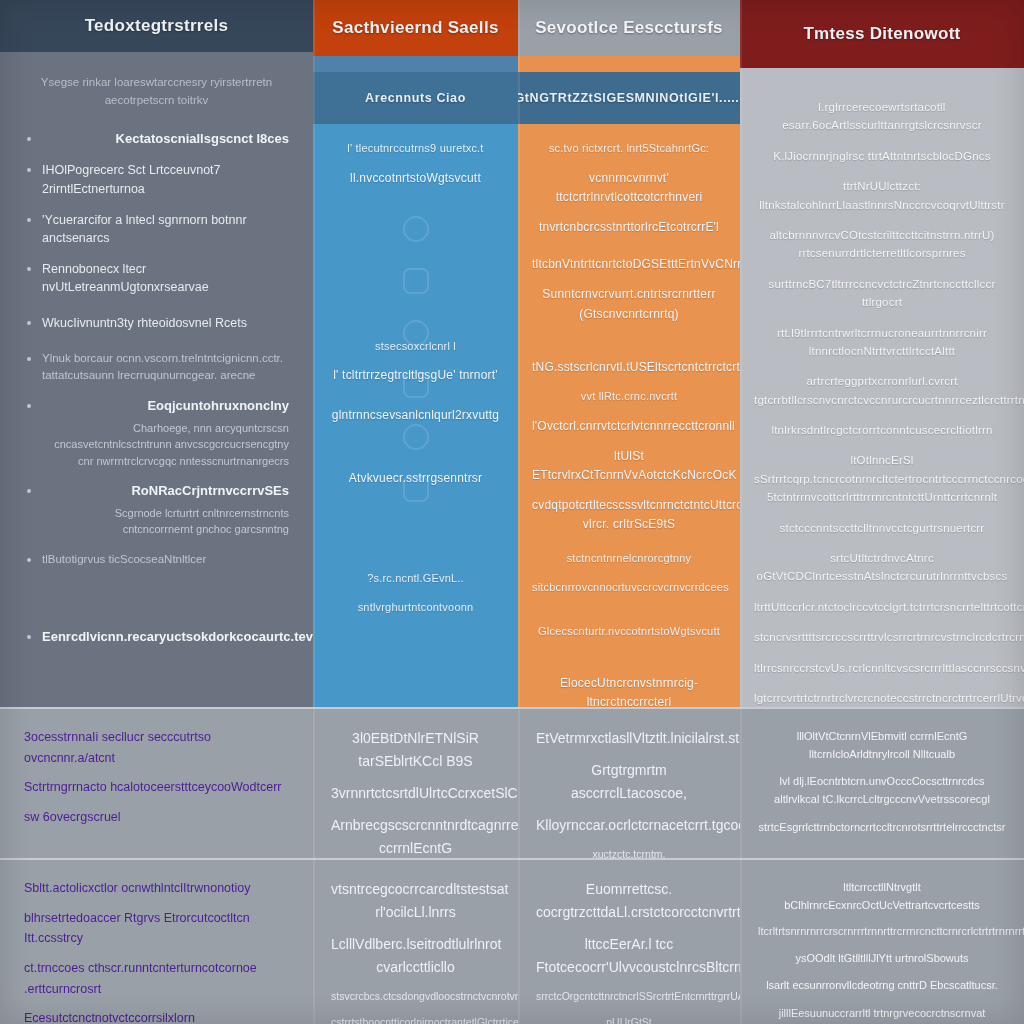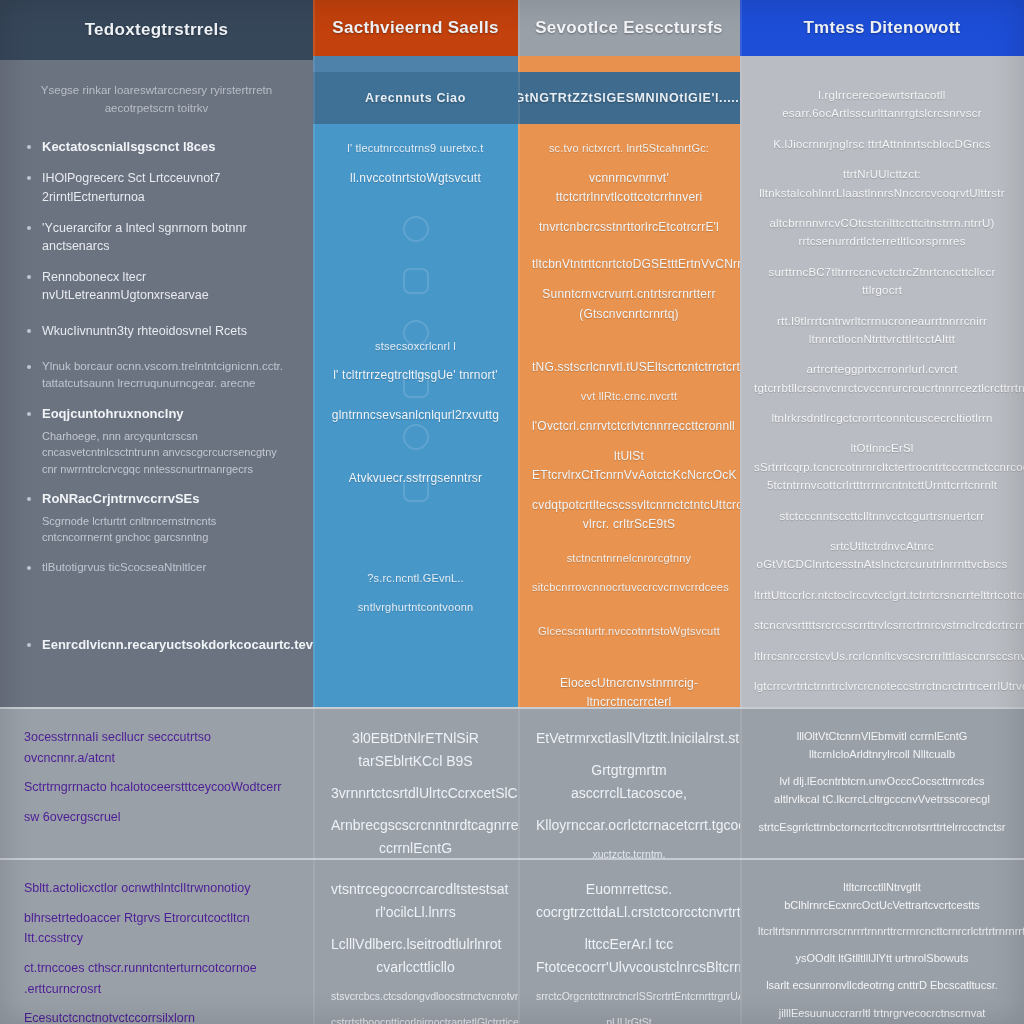--- a/index.html
+++ b/index.html
@@ -34,21 +34,21 @@
     text-align:center;
     font-size:12.5px; font-weight:600; letter-spacing:.6px;
     color:#e7eef5; padding:0 12px;
     text-shadow:0 1px 2px rgba(0,0,0,.3);
   }
   .accent-strip { width:100%; }
 
   .col-body { flex:1; position:relative; overflow:hidden; }
 
   
-  #col1 .col-header { background:#37475a; height:60px; }
+  #col1 .col-header { background:#37475a; height:52px; }
   #col1 .col-body { background:#6b7280; padding:22px 24px 0 24px; }
 
   .intro {
     text-align:center; font-size:11.5px; line-height:1.55;
     color:#c9cfd6; padding:0 16px 20px 16px;
     opacity:.82;
   }
 
   ul.bullets { list-style:none; }
   ul.bullets li {
@@ -57,42 +57,42 @@
     margin-bottom:13px;
     font-size:12.5px; line-height:1.45;
     color:#e8ebef;
   }
   ul.bullets li::before {
     content:"";
     position:absolute; left:3px; top:7px;
     width:4px; height:4px; border-radius:50%;
     background:#c2c8d0;
   }
-  ul.bullets li.head { font-weight:700; font-size:13px; color:#f1f4f7; }
+  ul.bullets li.head { font-weight:700; font-size:13px; color:#f1f4f7;text-align:right; }
   ul.bullets li .sub {
     display:block; margin-top:4px;
     font-size:11px; line-height:1.5; color:#c3c9d1; font-weight:400;
   }
   ul.bullets li.muted { color:#c0c6ce; font-size:11.5px; }
   li.spacer-top { margin-top:18px; }
 
   
   #col2 .col-header { background:#c2410c; height:56px; }
   #col2 .strip-a { height:16px; background:#4e82ab; }
   #col2 .col-sub { background:#3f7196; height:52px; }
   #col2 .col-body { background:#4897c9; }
 
   
   #col3 .col-header { background:#9aa0a8; height:56px; color:#f2f4f7; }
   #col3 .strip-a { height:16px; background:#e8904e; }
   #col3 .col-sub { background:#3f6c8e; height:52px; }
   #col3 .col-body { background:#e8934f; }
 
   
-  #col4 .col-header { background:#1d4ed8; height:56px; }
+  #col4 .col-header { background:#7f1d1d; height:68px; }
   #col4 .col-body { background:#b9bcc2; padding-top:14px; }
 
   
   .stack { padding:16px 14px; text-align:center; }
   .stack .line {
     font-size:12px; line-height:1.6; margin-bottom:11px;
     color:#f0f5f9; letter-spacing:.2px;
     text-shadow:0 1px 1px rgba(0,0,0,.18);
   }
   .stack .line.small { font-size:11px; opacity:.92; }

